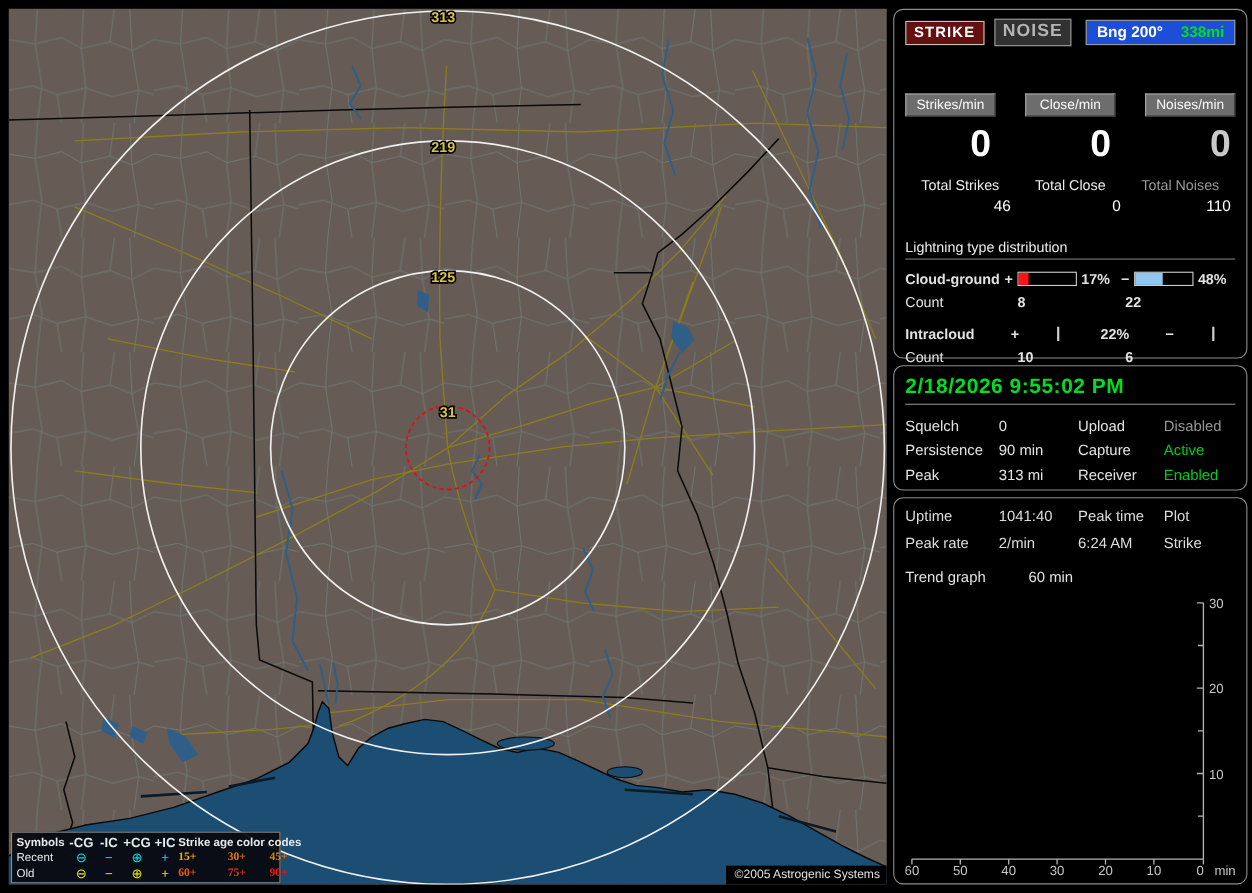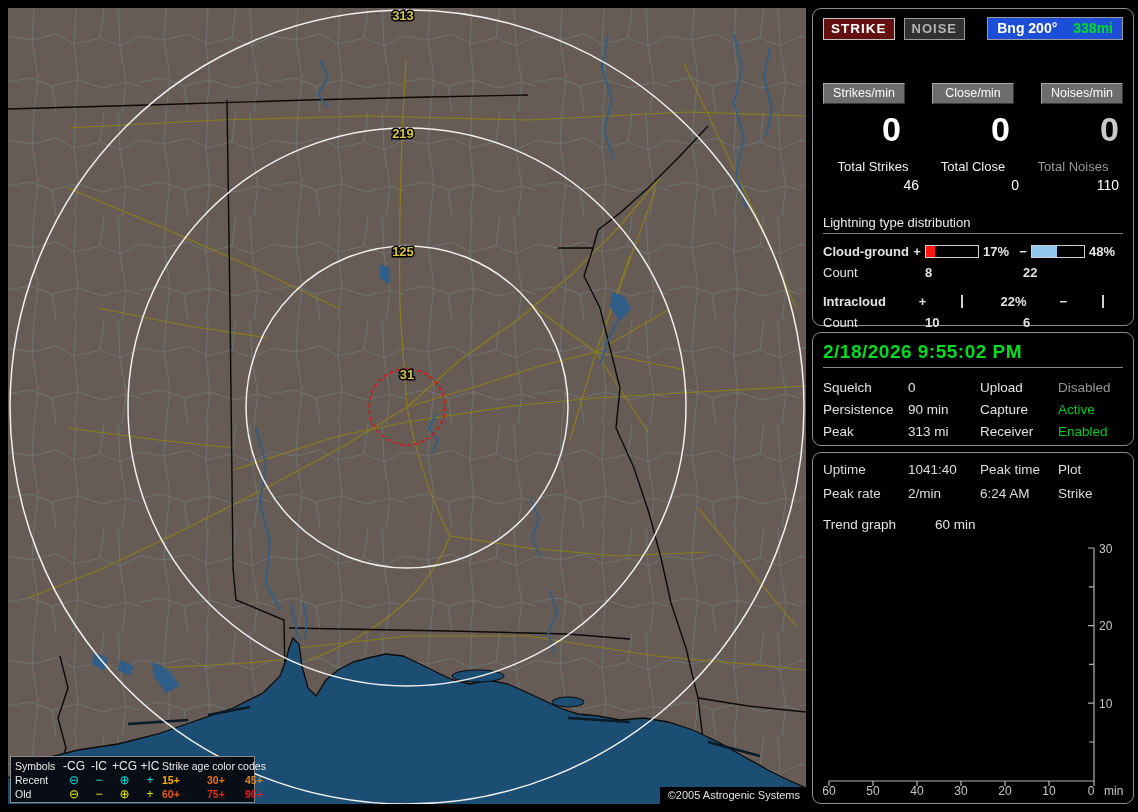--- a/index.html
+++ b/index.html
@@ -9,39 +9,39 @@
   
   #map-wrap { position:absolute; left:8px; top:8px; width:798px; height:796px; background:#665c55; }
   #map-svg { position:absolute; left:0; top:0; }
 
   
   .legend { position:absolute; left:2px; top:748px; width:245px; height:47px;
             background:rgba(8,9,14,0.93); border:1px solid #8a8a8a;
             font-size:10.5px; color:#e8e8e8; padding:2px 4px; z-index:5; }
   .legend-grid { display:grid; grid-template-columns:46px 26px 24px 27px 24px 45px 38px 40px;
                  line-height:14px; }
-  .legend-grid .hdr { color:#e8e8e8; }
+  .legend-grid .hdr { color:#e8e8e8;font-weight:bold; }
   .legend-grid .age-hdr { grid-column: 6 / span 3; }
   .sym { font-size:12px; text-align:center; }
-  .agev { font-weight:bold; }
+  .agev { font-weight:bold;font-family:Liberation Serif, serif; }
 
   .map-copyright { position:absolute; right:0; bottom:0; background:#000; color:#e0e0e0;
                    font-size:11px; padding:2px 6px 3px 8px; z-index:5; }
 
   
   .panel { position:absolute; left:812px; width:322px; background:#000;
            border:1px solid #8d8d8d; border-radius:9px; color:#e2e2e2; }
   #panel-strikes { top:8px;  height:318px; padding:8px 10px; }
   #panel-status  { top:332px; height:114px; padding:8px 10px; }
   #panel-stats   { top:452px; height:352px; padding:9px 10px; }
 
   .top-row { display:flex; align-items:center; }
   .btn-strike { background:#641010; color:#fff; font-weight:bold; font-size:13.5px;
                 letter-spacing:1px; border:1px solid #c4c4c4; padding:2px 7px 3px; cursor:default; }
-  .btn-noise  { background:#313131; color:#b4b4b4; font-weight:bold; font-size:13px;
+  .btn-noise  { background:#313131; color:#b4b4b4; font-weight:bold; font-size:16px;
                 letter-spacing:1px; border:1px solid #9a9a9a; padding:2px 7px 3px; margin-left:9px; }
   .bng-box { margin-left:auto; border:1px solid #9a9a9a; background:#1d4ed8;
              padding:2px 9px 3px; display:flex; gap:16px; font-size:14px; font-weight:bold; }
   .bng-label { color:#fff; }
   .bng-dist  { color:#00dd22; }
 
   .cnt-row { display:flex; justify-content:space-between; margin-top:43px; }
   .cnt-col { width:82px; }
   .cnt-btn { background:#6d6d6d; color:#fafafa; font-size:12.5px; text-align:center;
              padding:2px 2px 3px; border-top:1px solid #a8a8a8; border-left:1px solid #a8a8a8;

